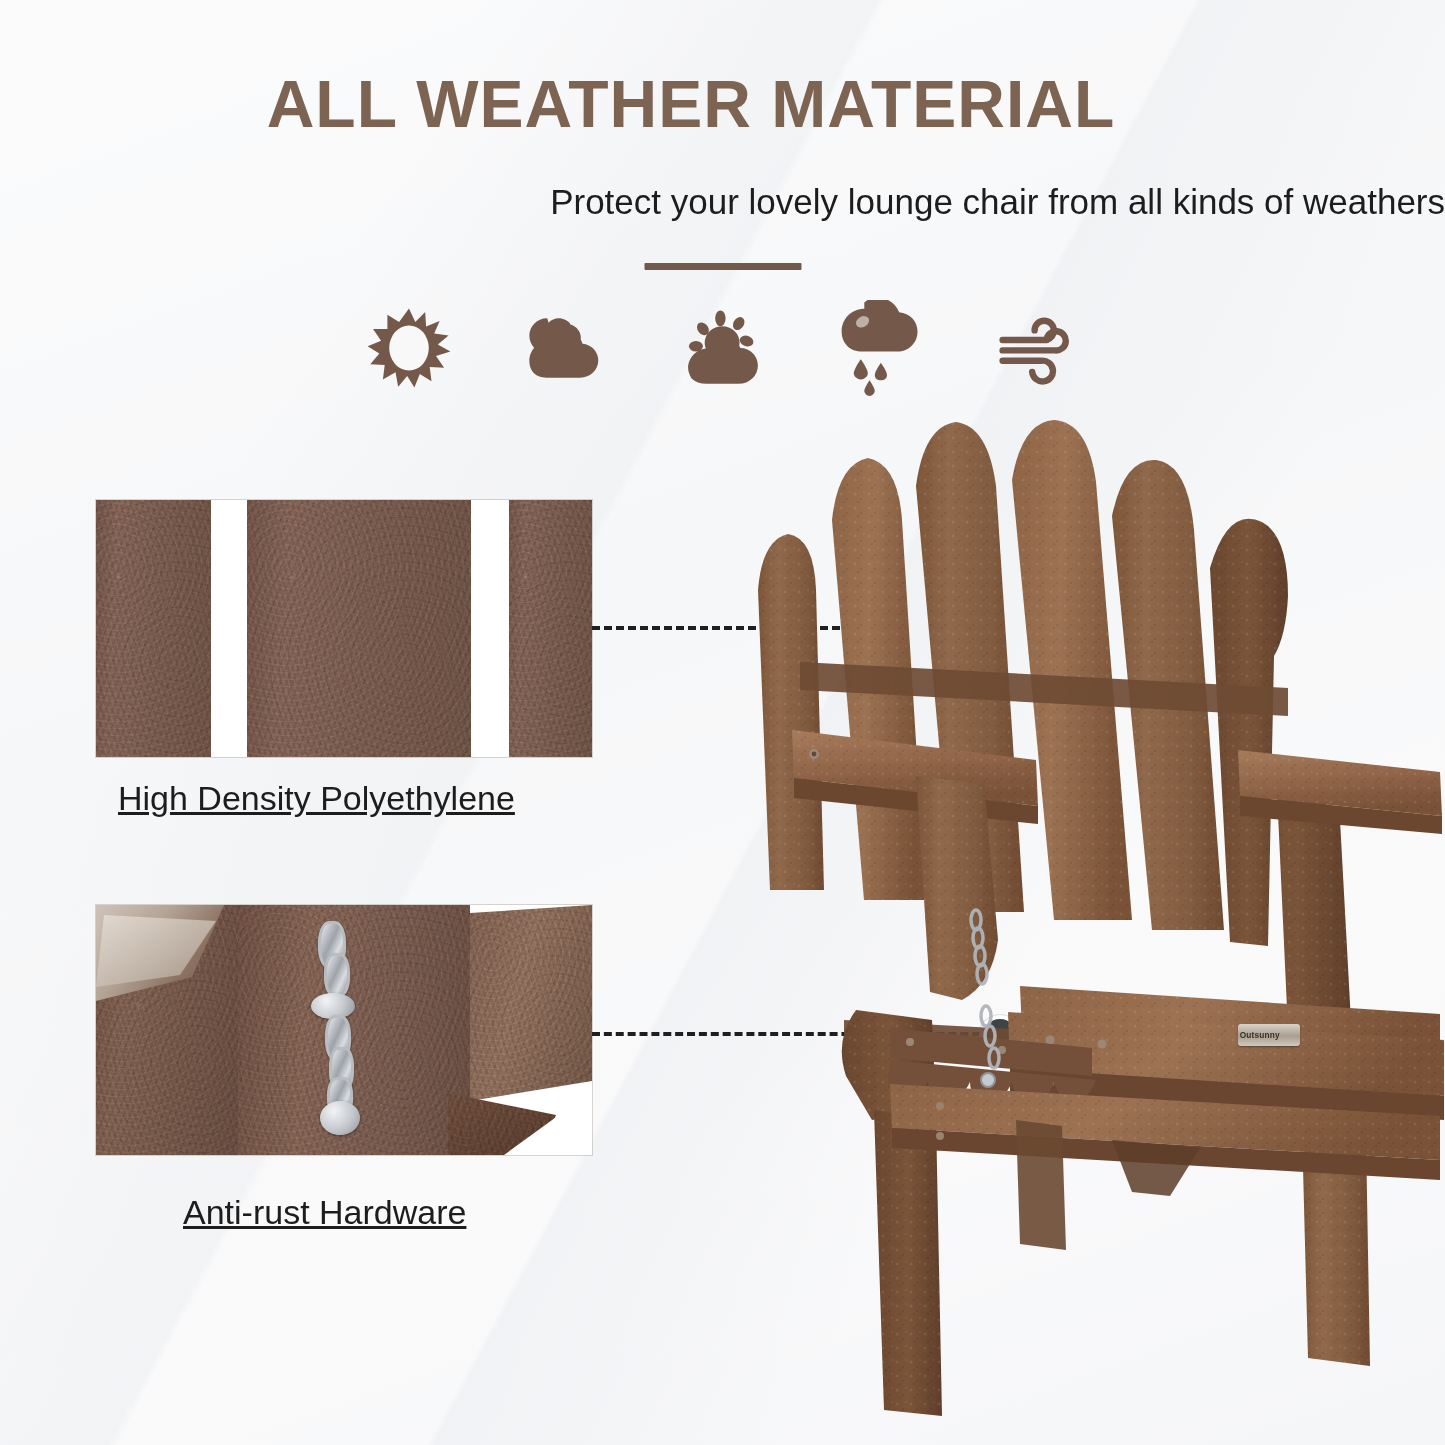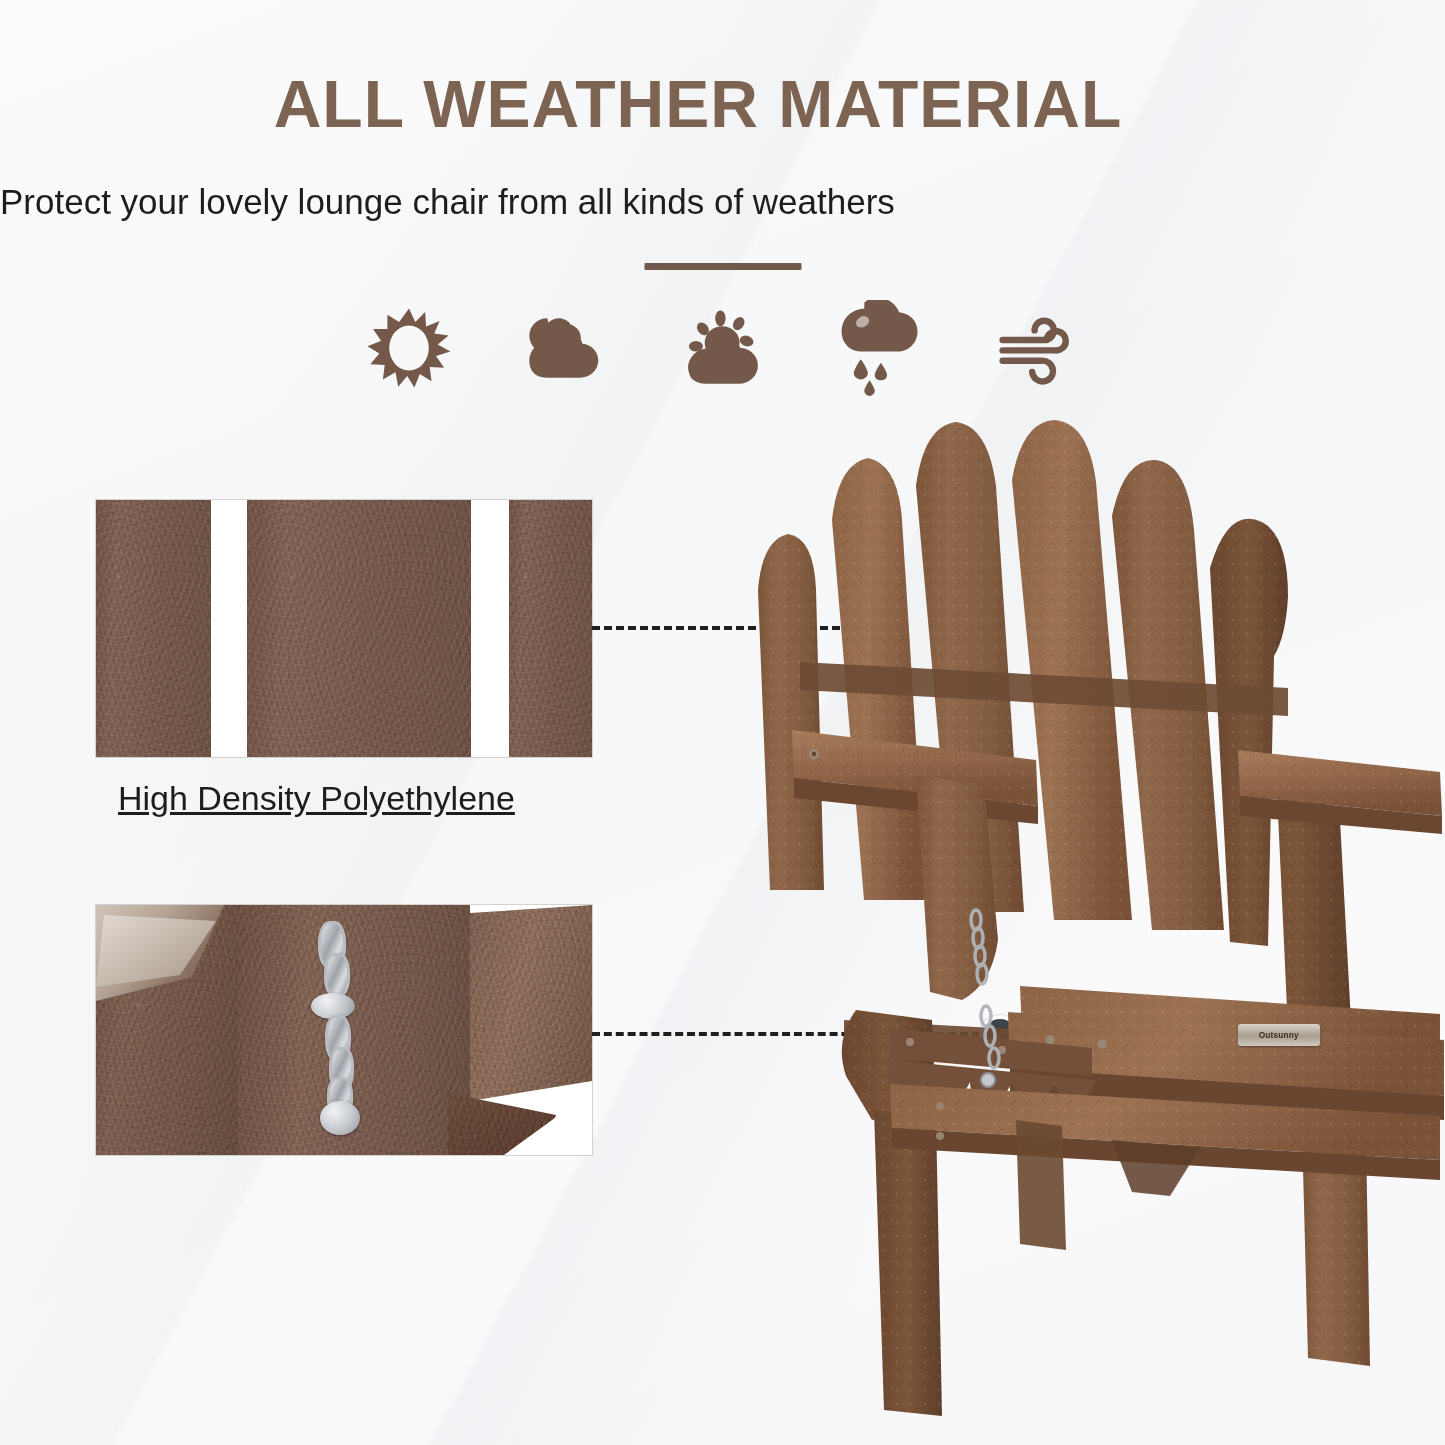--- a/index.html
+++ b/index.html
@@ -15,24 +15,23 @@
       linear-gradient(118deg, rgba(244,245,247,0) 54%, rgba(238,240,243,.75) 54.3%, rgba(248,249,250,0) 70%),
       linear-gradient(-62deg, rgba(243,244,246,0) 60%, rgba(237,239,242,.6) 60.4%, rgba(250,250,251,0) 78%),
       linear-gradient(160deg,#fbfbfc 0%,#f6f7f8 42%,#fafafb 72%,#f5f6f8 100%);
   }
   
   .title{
     position:absolute;top:70px;left:0;width:1382px;text-align:center;
     font-size:66px;font-weight:bold;letter-spacing:1px;
     color:#7d6352;line-height:1.05;
     white-space:nowrap;
-    margin-left:7px;
   }
   .subtitle{
-    position:absolute;top:182px;left:0;width:1445px;text-align:left;
+    position:absolute;top:182px;left:0;width:1445px;text-align:right;
     font-size:35px;font-weight:300;color:#1d1d1d;
     white-space:nowrap;
   }
   .divider{
     position:absolute;top:263px;left:50%;transform:translateX(-50%);
     width:157px;height:7px;background:#6f5a4c;border-radius:1px;
   }
   
   .icon-row{
     position:absolute;top:300px;left:0;width:1445px;
@@ -98,25 +97,25 @@
   }
   .dot{
     position:absolute;width:34px;height:34px;border-radius:50%;
     background:#3e4347;border:4px solid #ffffff;
     box-shadow:0 0 0 1px rgba(0,0,0,.12);
   }
   
   #chair{position:absolute;left:740px;top:420px;width:705px;height:1000px;}
   #chair svg{display:block;}
   .badge{
-    position:absolute;left:1238px;top:1024px;width:82px;height:22px;
+    position:absolute;left:1238px;top:1024px;width:62px;height:22px;
     border-radius:3px;
     background:linear-gradient(180deg,#d7d2c8,#a89e90 55%,#cfc9bd);
     box-shadow:0 1px 2px rgba(0,0,0,.35);
-    display:flex;align-items:center;justify-content:center;
+    display:flex;align-items:center;
     overflow:hidden;
   }
   .badge span{
     font-size:9px;font-weight:bold;color:#3a3027;letter-spacing:.2px;
     transform:scale(.92);white-space:nowrap;
   }
 </style>
 </head>
 <body>
 
@@ -235,20 +234,21 @@
                 clip-path:polygon(20px 90px,108px 26px,108px 90px);"></div>
 
     <div class="chain-link" style="left:222px;top:16px;width:22px;height:42px;border-radius:11px/21px;"></div>
     <div class="chain-link" style="left:228px;top:48px;width:20px;height:38px;border-radius:10px/19px;"></div>
     <div class="bolt" style="left:215px;top:88px;width:44px;height:26px;border-radius:22px/13px;"></div>
     <div class="chain-link" style="left:229px;top:110px;width:20px;height:40px;border-radius:10px/20px;"></div>
     <div class="chain-link" style="left:233px;top:142px;width:19px;height:38px;border-radius:9px/19px;"></div>
     <div class="chain-link" style="left:231px;top:172px;width:20px;height:34px;border-radius:10px/17px;"></div>
     <div class="bolt" style="left:224px;top:196px;width:40px;height:34px;"></div>
   </div>
+  <div class="cap" id="cap-hw">Anti-rust Hardware</div>
 
   <div class="dash" style="left:592px;top:626px;width:284px;"></div>
   <div class="dot" style="left:866px;top:609px;"></div>
 
   <div class="dash" style="left:592px;top:1032px;width:400px;"></div>
   <div class="dot" style="left:979px;top:1015px;"></div>
 
   <div id="chair">
     <svg viewBox="0 0 705 1000" width="705" height="1000">
       <defs>

